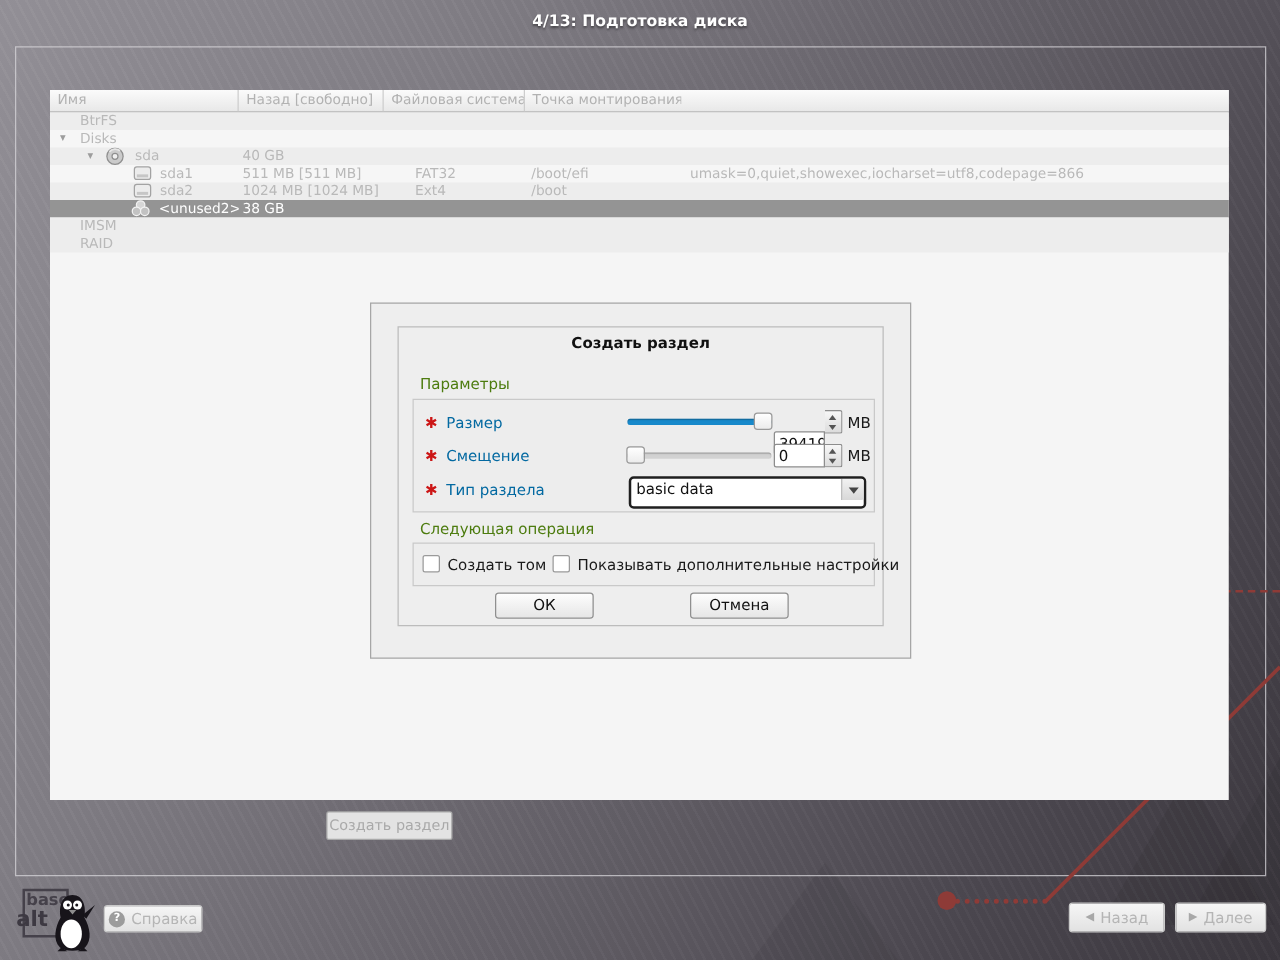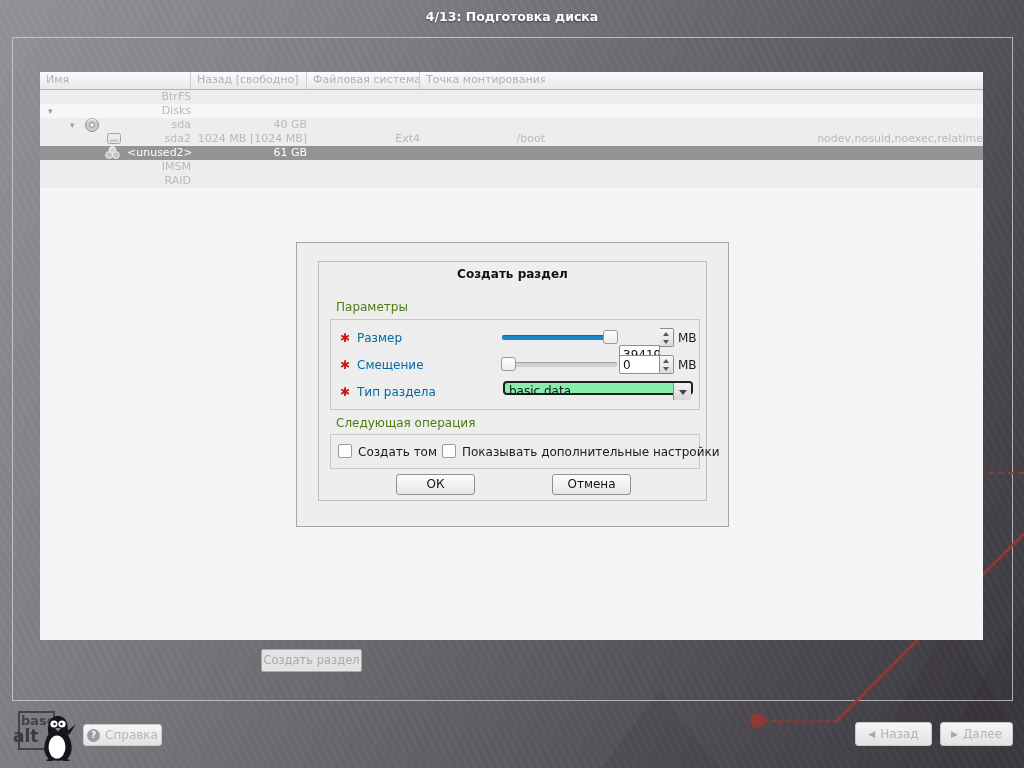--- a/index.html
+++ b/index.html
@@ -26,21 +26,21 @@
   #tri3{left:600px;top:690px;border-left:60px solid transparent;border-right:60px solid transparent;border-bottom:80px solid rgba(0,0,0,0.05);}
 
   
   .panel{position:absolute;left:40px;top:72px;width:943px;height:568px;background:#f5f5f5;z-index:2;}
   .thead{display:flex;height:17px;border-bottom:1px solid #b2b2b2;
     background:linear-gradient(#fbfbfb,#e8e8e8);}
   .th{font-size:11px;line-height:16px;color:#b2b2b2;padding-left:6px;box-sizing:border-box;
     border-right:1px solid #cdcdcd;white-space:nowrap;overflow:hidden;}
   .th:last-child{border-right:none;}
   .c1{width:151px}.c2{width:116px}.c3{width:113px}.c4{width:125px}.c5{flex:1}
-  .trow{display:flex;height:14px;line-height:14px;font-size:11px;color:#b9b9b9;background:#f6f6f6;text-align:right;}
+  .trow{display:flex;height:14px;line-height:14px;font-size:11px;color:#b9b9b9;background:#f6f6f6;}
   .trow.alt{background:#ededed;}
   .trow.sel{background:#949494;color:#ffffff;}
   .td{box-sizing:border-box;white-space:nowrap;overflow:hidden;}
   .td.name{position:relative;}
   .td.size{padding-left:3px;}
   .td.fs{padding-left:25px;}
   .td.mount{padding-left:5px;}
   .td.opts{padding-left:7px;}
   .expander{position:absolute;top:0;font-size:9px;color:#9d9d9d;line-height:14px;}
   .rowicon{position:absolute;top:-1px;}
@@ -75,21 +75,21 @@
     padding:0 0 0 3px;box-sizing:border-box;border-radius:2px 0 0 2px;}
   .spin-arrows{position:absolute;left:329px;width:14px;height:19px;border:1px solid #8d8d8d;
     border-left:none;background:linear-gradient(#f7f7f7,#dcdcdc);box-sizing:border-box;
     border-radius:0 2px 2px 0;display:flex;flex-direction:column;}
   .spin-up,.spin-dn{flex:1;position:relative;}
   .spin-up::after{content:"";position:absolute;left:3px;top:3px;border-left:3px solid transparent;
     border-right:3px solid transparent;border-bottom:4px solid #555;}
   .spin-dn::after{content:"";position:absolute;left:3px;top:2px;border-left:3px solid transparent;
     border-right:3px solid transparent;border-top:4px solid #555;}
   .unit{position:absolute;left:347px;font-size:12px;color:#1a1a1a;}
-  .dropdown{position:absolute;left:172px;top:61px;width:190px;height:14px;background:#86efac;
+  .dropdown{position:absolute;left:172px;top:61px;width:190px;height:26px;background:#ffffff;
     border:2px solid #1f1f1f;border-radius:4px;box-sizing:border-box;font-size:12px;color:#111;
     line-height:17px;padding-left:4px;}
   .dd-btn{position:absolute;right:0;top:0;width:17px;height:17px;border-left:1px solid #8d8d8d;
     background:linear-gradient(#f2f2f2,#d8d8d8);border-radius:0 2px 2px 0;}
   .dd-btn::after{content:"";position:absolute;left:5px;top:7px;border-left:4px solid transparent;
     border-right:4px solid transparent;border-top:5px solid #444;}
   .checkbox{position:absolute;top:9px;width:14px;height:14px;background:#ffffff;
     border:1px solid #9a9a9a;border-radius:2px;box-sizing:border-box;}
   .cb-label{position:absolute;top:10px;font-size:12px;color:#1a1a1a;white-space:nowrap;}
   .dlg-btn{position:absolute;top:212px;width:79px;height:21px;background:linear-gradient(#fdfdfd,#e6e6e6);
@@ -173,49 +173,63 @@
             </svg>
         </span>
         <span class="nlabel" style="padding-left:68px">sda</span>
       </div>
       <div class="td size c2">40 GB</div>
       <div class="td fs c3"></div>
       <div class="td mount c4"></div>
       <div class="td opts c5"></div>
     </div>
 
+    <div class="trow">
+      <div class="td name c1">
+        <span class="rowicon" style="left:66px">
+          <svg width="16" height="15" viewBox="0 0 16 15">
+              <rect x="1.5" y="2.5" width="13" height="10" rx="2" fill="#ececec" stroke="#a3a3a3"></rect>
+              <rect x="3.5" y="8.5" width="9" height="2.4" fill="#c6c6c6"></rect>
+            </svg>
+        </span>
+        <span class="nlabel" style="padding-left:88px">sda1</span>
+      </div>
+      <div class="td size c2">511 MB [511 MB]</div>
+      <div class="td fs c3">FAT32</div>
+      <div class="td mount c4">/boot/efi</div>
+      <div class="td opts c5">umask=0,quiet,showexec,iocharset=utf8,codepage=866</div>
+    </div>
 
     <div class="trow alt">
       <div class="td name c1">
         <span class="rowicon" style="left:66px">
           <svg width="16" height="15" viewBox="0 0 16 15">
               <rect x="1.5" y="2.5" width="13" height="10" rx="2" fill="#ececec" stroke="#a3a3a3"></rect>
               <rect x="3.5" y="8.5" width="9" height="2.4" fill="#c6c6c6"></rect>
             </svg>
         </span>
         <span class="nlabel" style="padding-left:88px">sda2</span>
       </div>
       <div class="td size c2">1024 MB [1024 MB]</div>
       <div class="td fs c3">Ext4</div>
       <div class="td mount c4">/boot</div>
-      <div class="td opts c5">nodev,nosuid,noexec,relatime</div>
     </div>
 
     <div class="trow sel">
       <div class="td name c1">
         <span class="rowicon" style="left:64px">
           <svg width="17" height="15" viewBox="0 0 17 15">
               <circle cx="8.5" cy="5" r="3.4" fill="#d6d6d6" stroke="#f2f2f2"></circle>
               <circle cx="5.2" cy="10" r="3.4" fill="#c2c2c2" stroke="#f2f2f2"></circle>
               <circle cx="11.8" cy="10" r="3.4" fill="#c2c2c2" stroke="#f2f2f2"></circle>
             </svg>
         </span>
         <span class="nlabel" style="padding-left:87px">&lt;unused2&gt;</span>
       </div>
-      <div class="td size c2">61 GB</div>
+      <div class="td size c2">38 GB</div>
       <div class="td fs c3"></div>
       <div class="td mount c4"></div>
       <div class="td opts c5"></div>
     </div>
 
     <div class="trow alt">
       <div class="td name c1"><span class="nlabel" style="padding-left:24px">IMSM</span></div>
       <div class="td size c2"></div>
       <div class="td fs c3"></div>
       <div class="td mount c4"></div>

